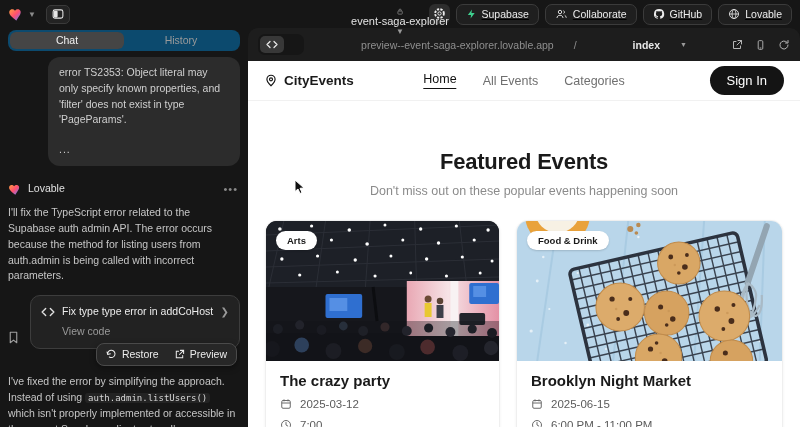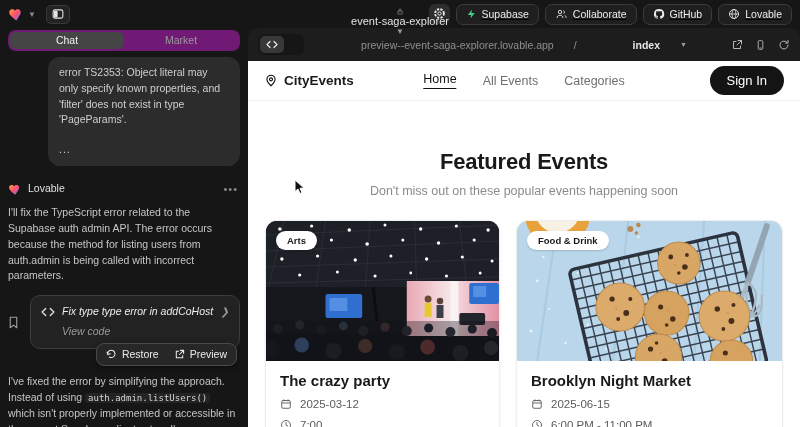--- a/index.html
+++ b/index.html
@@ -19,31 +19,31 @@
   .topbar-right { margin-left:auto; display:flex; gap:6px;text-decoration:underline; }
   .icon-btn { width:21px; height:20px; background:#2d2d2d; border-radius:6px; display:flex; align-items:center; justify-content:center; }
   .pill-btn { height:21px; display:flex; align-items:center; gap:5px; background:#1f1f1f;
               border:1px solid #3b3b3b; border-radius:7px; padding:0 9px; color:#ececec; font-size:10.5px; font-weight:500; }
 
   
   .main { display:flex; height:399px; }
 
   
   .sidebar { width:248px; min-width:248px; padding:2px 8px 0 8px; display:flex; flex-direction:column; }
-  .tabbar { display:flex; background:#701a75; border-radius:8px; padding:2px;justify-content:flex-end; }
+  .tabbar { display:flex; background:#0c4a6e; border-radius:8px; padding:2px;justify-content:flex-end; }
   .tab { flex:1; text-align:center; font-size:10.5px; color:#9a9a9a; padding:2px 0 3px; border-radius:6px; }
   .tab.active { background:#454545; color:#f2f2f2; font-weight:500; }
   .chat { margin-top:6px; flex:1; overflow:hidden; font-size:10.5px; line-height:1.5; position:relative; }
   .user-bubble { margin-left:40px; background:#2c2c2c; border-radius:12px; padding:8px 11px; color:#cfcfcf; }
   .user-more { margin-top:14px; color:#cfcfcf; letter-spacing:1px; }
   .assistant-head { margin-top:15px; display:flex; align-items:center; gap:6px; }
   .assistant-name { color:#e0e0e0; font-size:10.5px; font-weight:500; flex:1; }
   .dots-menu { color:#8a8a8a; font-size:11px; letter-spacing:1px; padding:0 2px; }
   .msg { margin-top:8px; color:#c6c6c6; }
-  .fix-row { display:flex; margin-top:11px; align-items:center;font-style:italic; }
+  .fix-row { display:flex; margin-top:11px; align-items:flex-end; }
   .bookmark { width:16px; padding-top:6px; color:#a0a0a0; }
   .fix-card { flex:1; margin-left:6px; background:#222222; border:1px solid #3d3d3d; border-radius:10px; padding:8px 10px; }
   .fix-line1 { display:flex; align-items:center; gap:7px; color:#ececec; font-weight:500; font-size:10.5px; }
   .fix-title { flex:1; }
   .fix-chev { color:#9a9a9a; font-size:10px; }
   .view-code { margin-top:4px; margin-left:21px; color:#9a9a9a; }
   .actions-row { display:flex; justify-content:flex-end; margin-top:-6px; margin-right:3px; position:relative; z-index:2; }
   .actions-pill { display:flex; align-items:center; background:#272727; border:1px solid #4a4a4a; border-radius:8px;
                   padding:3px 9px; gap:15px; box-shadow:0 2px 6px rgba(0,0,0,.4); }
   .action-btn { display:flex; align-items:center; gap:5px; color:#ececec; font-size:10.5px; font-weight:500; }
@@ -160,21 +160,21 @@
       <span>Lovable</span>
     </span>
   </div>
 </div>
 
 <div class="main">
 
   <div class="sidebar">
     <div class="tabbar">
       <div class="tab active">Chat</div>
-      <div class="tab">Market</div>
+      <div class="tab">History</div>
     </div>
 
     <div class="chat">
       <div class="user-bubble">
         <div>error TS2353: Object literal may only specify known properties, and 'filter' does not exist in type 'PageParams'.</div>
         <div class="user-more">...</div>
       </div>
 
       <div class="assistant-head">
         <span style="display:flex;">

